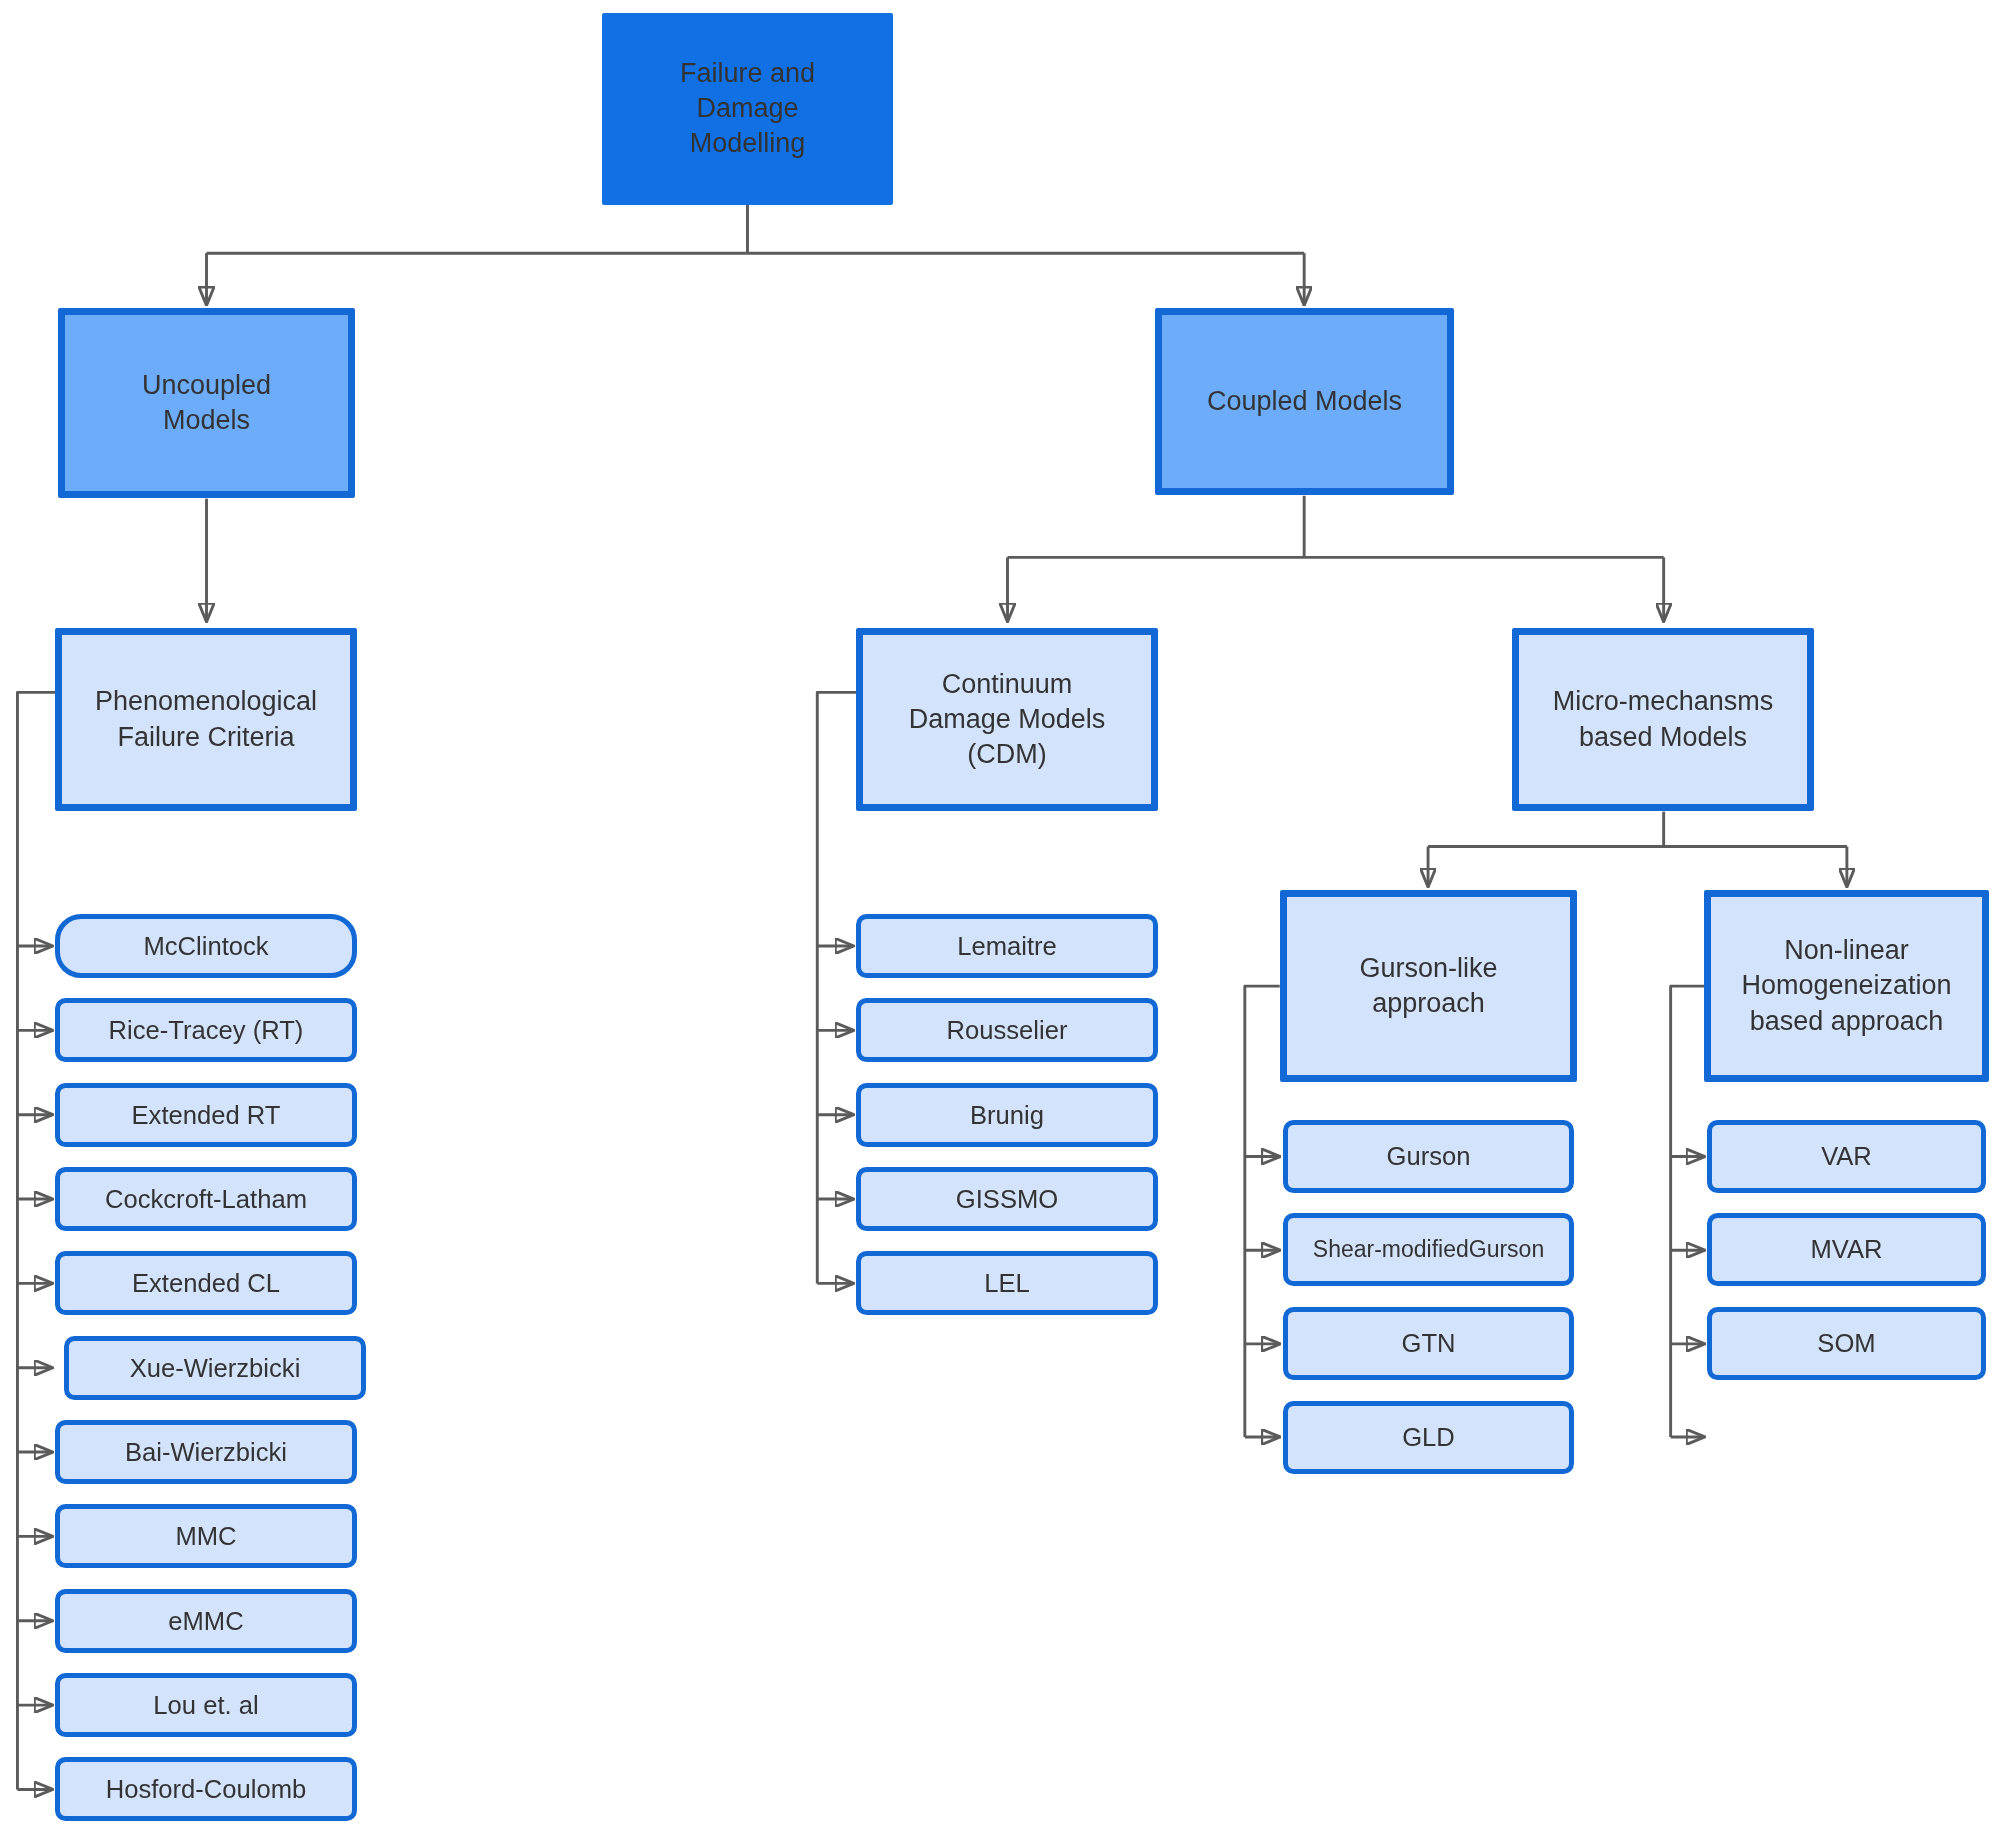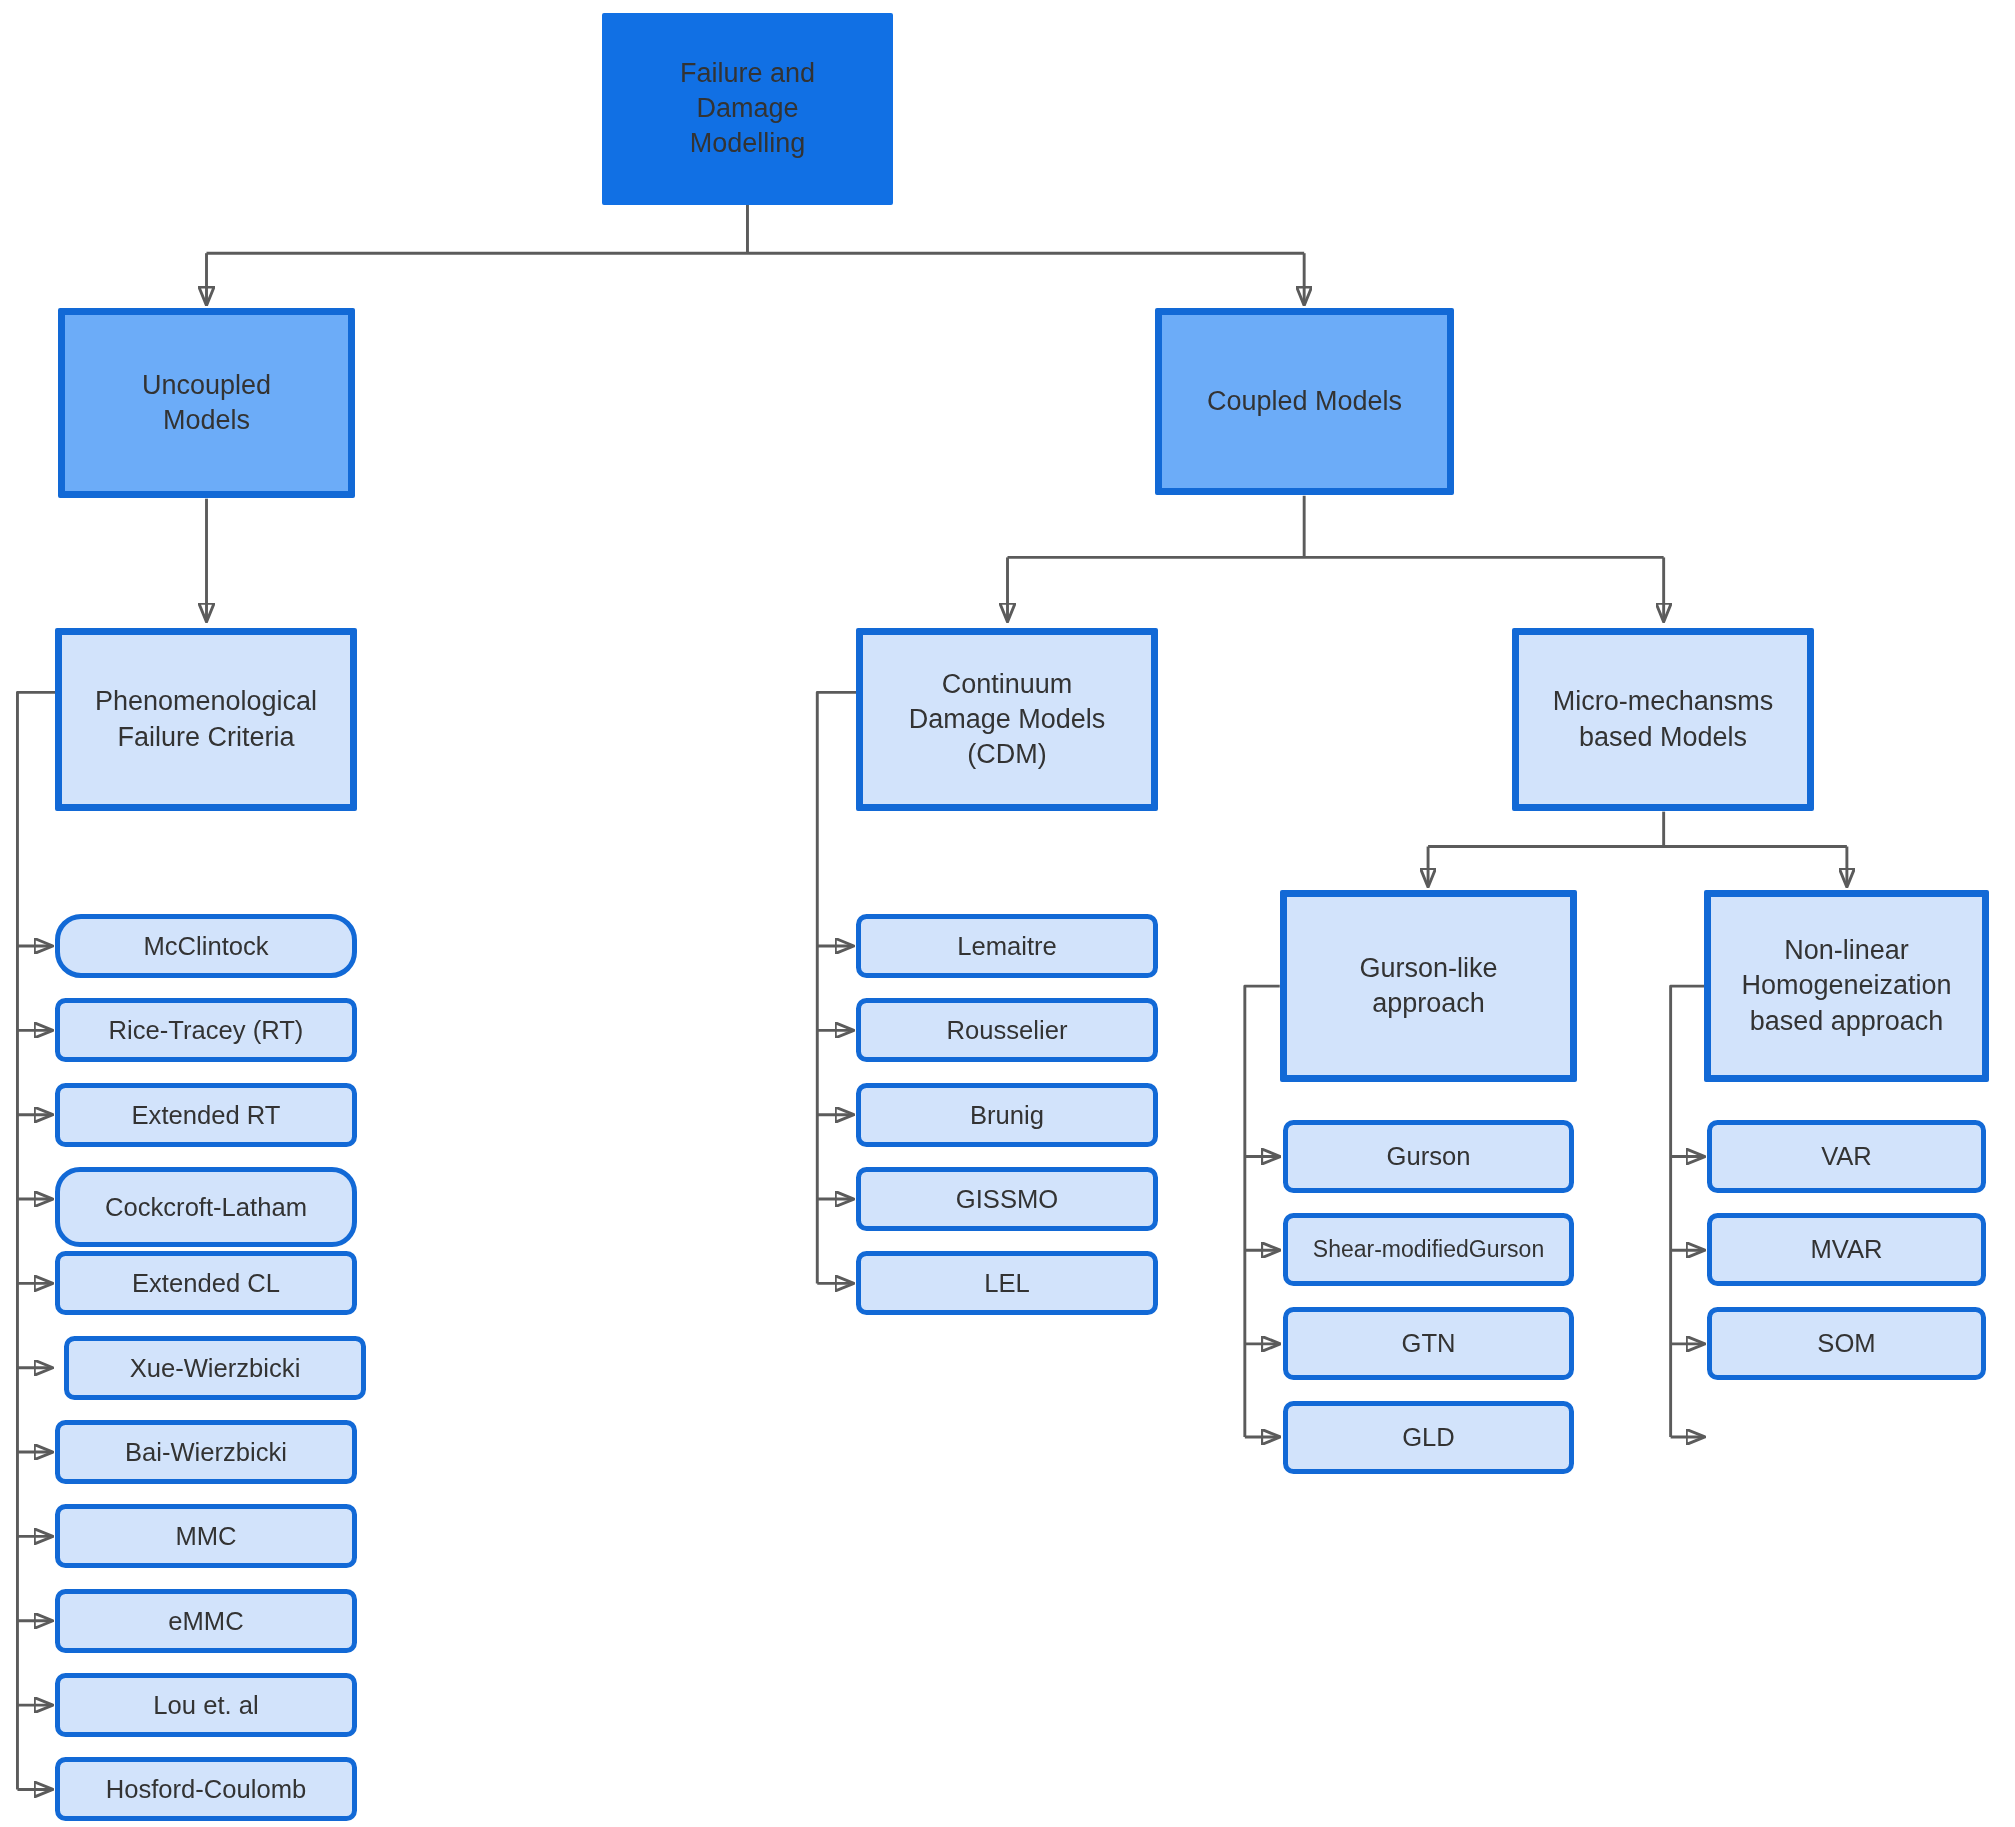--- a/index.html
+++ b/index.html
@@ -179,21 +179,21 @@
   <div class="node branch" style="left:1280px; top:890px; width:297px; height:192px;">Gurson-like
 approach</div>
 
   <div class="node branch" style="left:1704px; top:890px; width:285px; height:192px;">Non-linear
 Homogeneization
 based approach</div>
 
   <div class="node leaf" style="left:55px; top:914px; width:302px; height:64px;border-radius:26px;">McClintock</div>
   <div class="node leaf" style="left:55px; top:998px; width:302px; height:64px;">Rice-Tracey (RT)</div>
   <div class="node leaf" style="left:55px; top:1083px; width:302px; height:64px;">Extended RT</div>
-  <div class="node leaf" style="left:55px; top:1167px; width:302px; height:80px;border-radius:25px;">Cockcroft-Latham</div>
+  <div class="node leaf" style="left:55px; top:1167px; width:302px; height:64px;">Cockcroft-Latham</div>
   <div class="node leaf" style="left:55px; top:1251px; width:302px; height:64px;">Extended CL</div>
   <div class="node leaf" style="left:64px; top:1336px; width:302px; height:64px;">Xue-Wierzbicki</div>
   <div class="node leaf" style="left:55px; top:1420px; width:302px; height:64px;">Bai-Wierzbicki</div>
   <div class="node leaf" style="left:55px; top:1504px; width:302px; height:64px;">MMC</div>
   <div class="node leaf" style="left:55px; top:1589px; width:302px; height:64px;">eMMC</div>
   <div class="node leaf" style="left:55px; top:1673px; width:302px; height:64px;">Lou et. al</div>
   <div class="node leaf" style="left:55px; top:1757px; width:302px; height:64px;">Hosford-Coulomb</div>
 
   <div class="node leaf" style="left:856px; top:914px; width:302px; height:64px;">Lemaitre</div>
   <div class="node leaf" style="left:856px; top:998px; width:302px; height:64px;">Rousselier</div>

